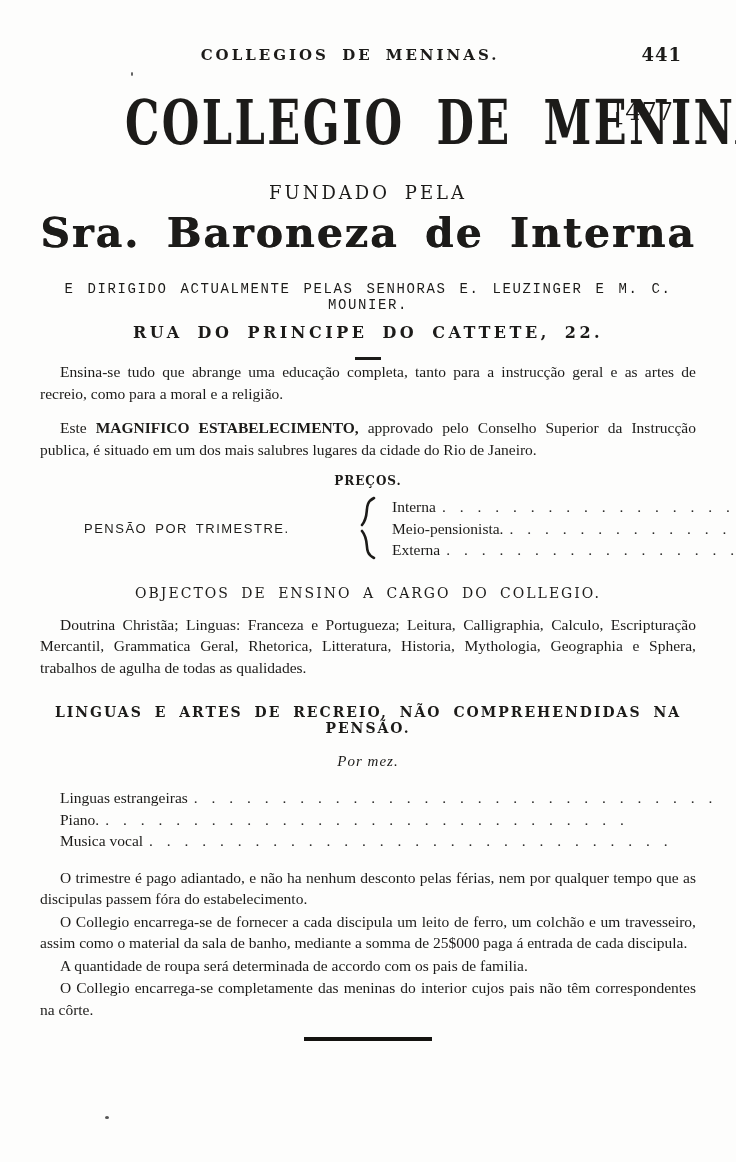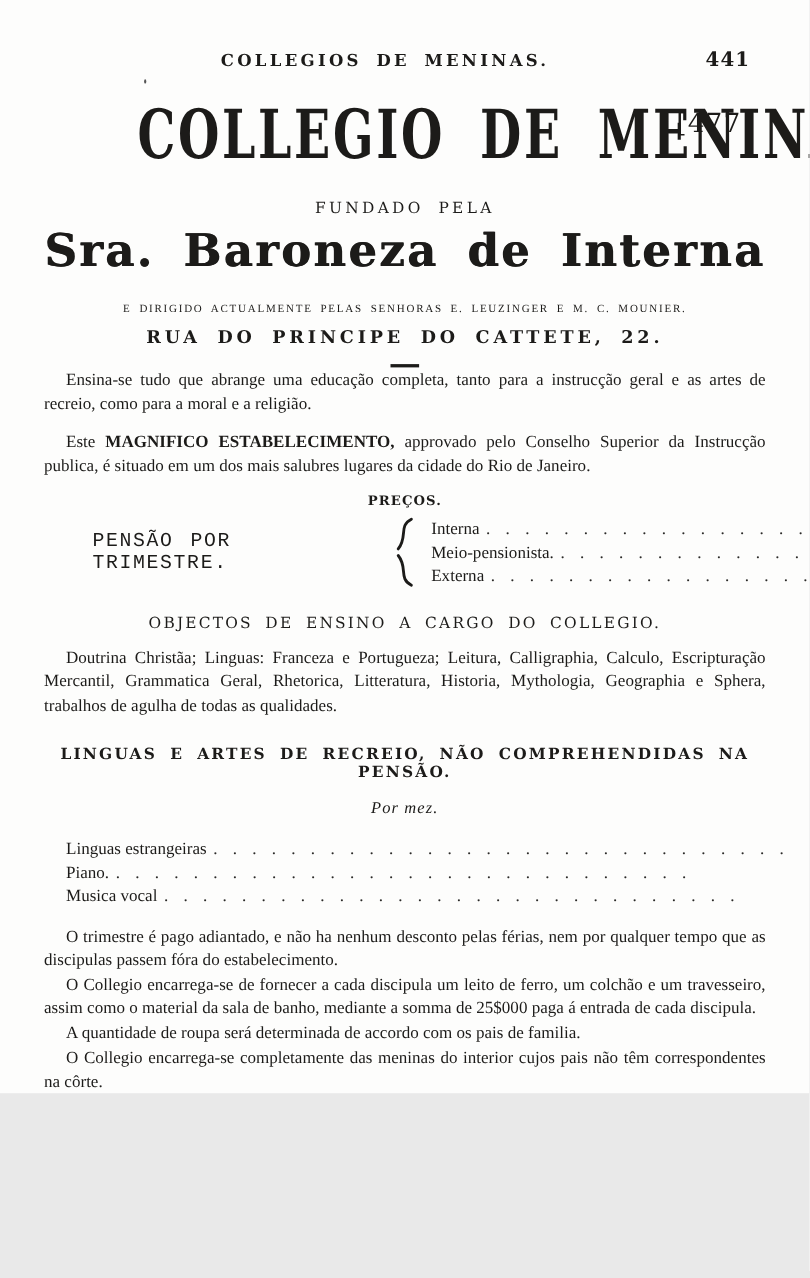--- a/index.html
+++ b/index.html
@@ -1,18 +1,18 @@
 <!DOCTYPE html>
 <html><head>
 <meta charset="utf-8">
 <style>
   html,body{margin:0;padding:0;background:#e9e9e9;}
   .page{
     position:relative;
-    width:736px;height:994px;
+    width:736px;height:1162px;
     margin:0 auto;
     background:#fdfdfc;
     color:#1c1b19;
     font-family:"Liberation Serif", serif;
     font-size:15.5px;
     overflow:hidden;
     box-sizing:border-box;
     padding:46px 40px 0 40px;
   }
   
@@ -35,32 +35,32 @@
     font-size:54px;line-height:60px;letter-spacing:3px;word-spacing:18px;
     transform:scale(0.80,1.14);transform-origin:center;
     white-space:nowrap;
   }
   .entry-no{
     position:absolute;right:22px;top:6px;
     font-family:"DejaVu Serif", serif;font-size:24px;letter-spacing:1px;
   }
   .founded{
     text-align:center;margin-top:26px;
-    font-family:"DejaVu Serif", serif;font-size:14px;letter-spacing:3px;word-spacing:6px;
+    font-family:"DejaVu Serif", serif;font-size:18px;letter-spacing:3px;word-spacing:6px;
   }
   .founder{
     text-align:center;margin-top:6px;
     font-family:"DejaVu Serif", serif;font-weight:bold;
     font-size:41px;line-height:48px;letter-spacing:2px;word-spacing:10px;
     text-shadow:0.6px 0 currentColor;
   }
   .directed{
     text-align:center;margin-top:24px;
-    font-size:10px;letter-spacing:1.6px;word-spacing:3px;
-    font-family:Liberation Serif, serif;
+    font-size:14px;letter-spacing:1.6px;word-spacing:3px;
+    font-family:Liberation Mono, monospace;
   }
   .address{
     text-align:center;margin-top:10px;
     font-family:"DejaVu Serif", serif;font-weight:bold;
     font-size:16px;letter-spacing:3.5px;word-spacing:6px;
   }
   .short-rule{width:26px;height:3px;background:#1c1b19;margin:15px auto 0 auto;}
   
   .body-p{
     margin:0;text-align:justify;text-indent:20px;
@@ -69,22 +69,22 @@
   .mt14{margin-top:13px;}
   .mt4{margin-top:1px;}
   .precos-heading{
     text-align:center;margin:14px 0 0 0;
     font-family:"DejaVu Serif", serif;font-weight:bold;font-size:12px;letter-spacing:1px;
   }
   
   .pension{display:flex;align-items:center;margin-top:8px;padding:0 6px 0 44px;}
   .pension-label{
     width:208px;flex:none;
-    font-size:18px;letter-spacing:1.5px;word-spacing:3px;
-    font-family:Liberation Mono, monospace;
+    font-size:13px;letter-spacing:1.5px;word-spacing:3px;
+    font-family:Liberation Sans, sans-serif;
   }
   .brace{flex:none;width:26px;height:64px;margin-right:12px;margin-left:62px;}
   .pension-items{flex:1;}
   .fee-row{display:flex;align-items:baseline;line-height:21.5px;}
   .fee-label{white-space:nowrap;}
   .leader{
     flex:1;overflow:hidden;white-space:nowrap;
     margin:0 6px;letter-spacing:5px;color:#2a2927;
   }
   .fee-value{white-space:nowrap;text-align:right;min-width:58px;}

